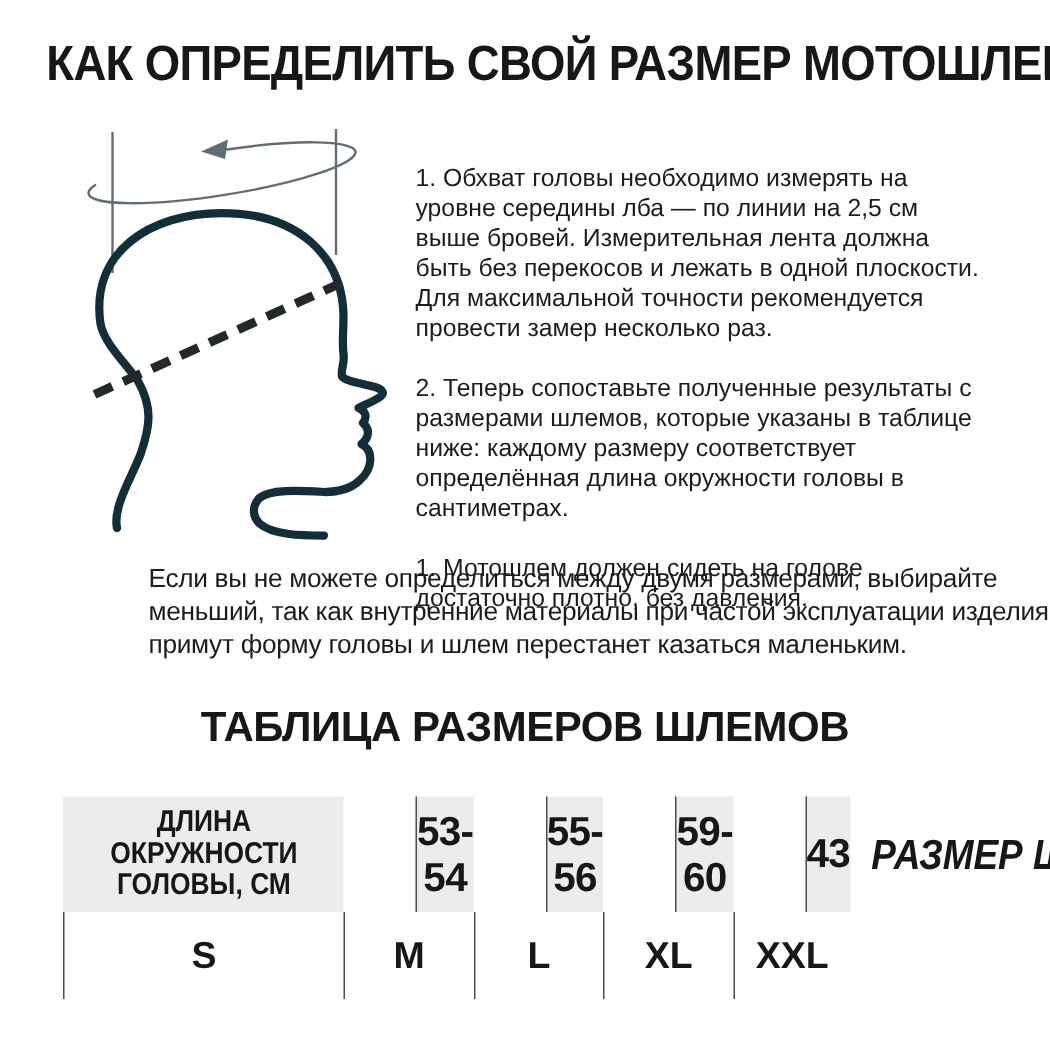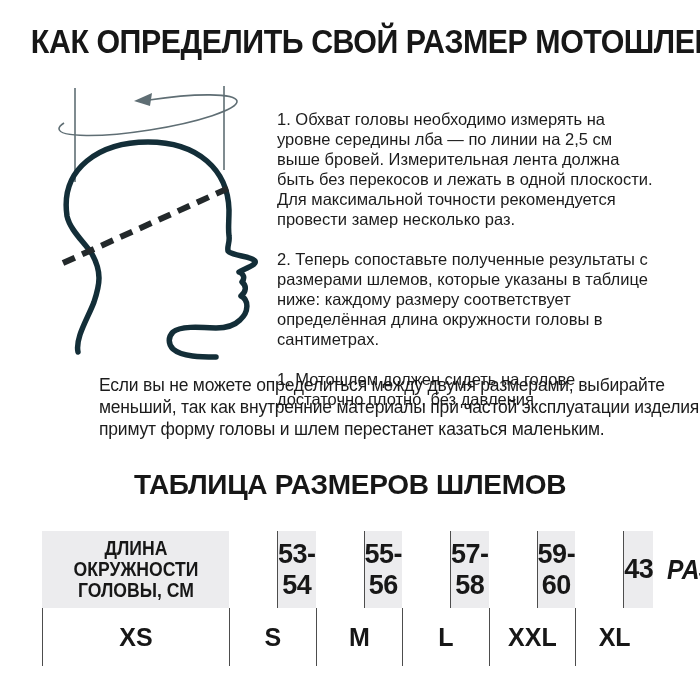--- a/index.html
+++ b/index.html
@@ -152,28 +152,27 @@
 
   <h2 class="table-title">ТАБЛИЦА РАЗМЕРОВ ШЛЕМОВ</h2>
 
   <div class="sizes-table">
 
     <div class="cell gray head-label"><span class="squeeze">ДЛИНА
 ОКРУЖНОСТИ
 ГОЛОВЫ, СМ</span></div>
     <div class="cell gray sep cm-value">53-54</div>
     <div class="cell gray sep cm-value">55-56</div>
-    <div class="cell gray sep cm-value">57-58</div>
     <div class="cell gray sep cm-value">59-60</div>
     <div class="cell gray sep cm-value">43</div>
 
     <div class="cell row-label">
         <span class="squeeze">РАЗМЕР ШЛЕМА</span>
       </div>
     <div class="cell sep size-value">XS</div>
     <div class="cell sep size-value">S</div>
     <div class="cell sep size-value">M</div>
     <div class="cell sep size-value">L</div>
+    <div class="cell sep size-value">XL</div>
     <div class="cell sep size-value">XXL</div>
-    <div class="cell sep size-value">XL</div>
   </div>
 
 </div>
 
 </body></html>

